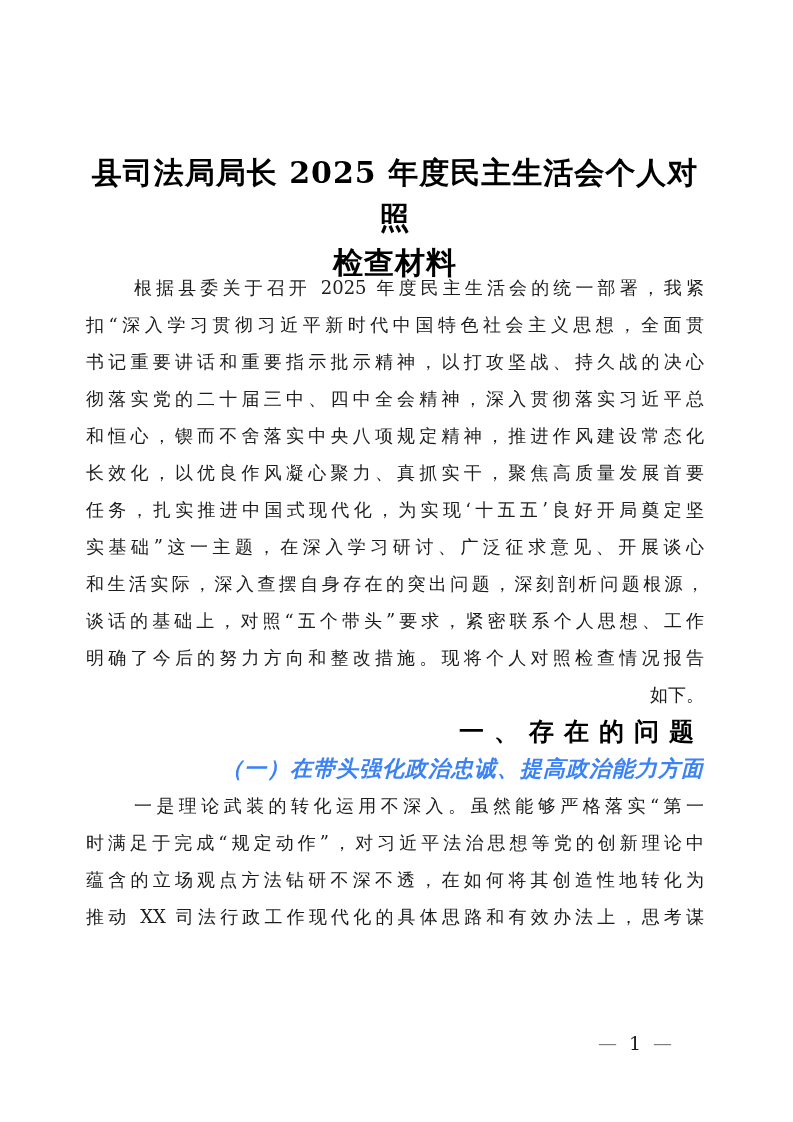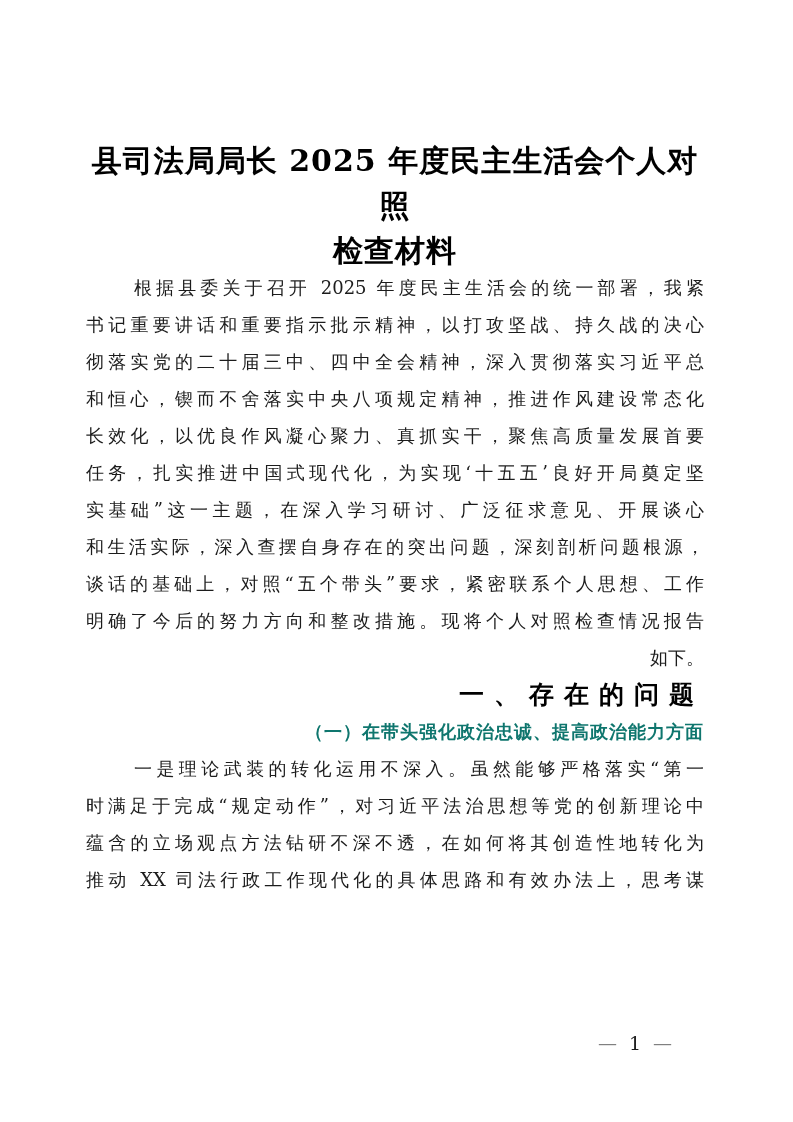--- a/index.html
+++ b/index.html
@@ -6,21 +6,21 @@
   body {
     width: 793px; height: 1122px;
     background: #ffffff;
     position: relative;
     overflow: hidden;
     font-family: "DejaVu Serif", serif;
     color: #1c1c1c;
   }
   .doc-title {
     position: absolute;
-    left: 86px; right: 89px; top: 138px;
+    left: 86px; right: 89px; top: 150px;
     text-align: center;
     font-weight: bold;
     font-size: 30px;
     line-height: 45px;
     color: #000000;
     letter-spacing: 1px;
   }
   .text-block {
     position: absolute;
     left: 86px; right: 89px; top: 269px;
@@ -36,23 +36,24 @@
   .line.indent { padding-left: 48px; }
   .line.h1 {
     font-family: Liberation Serif, serif;
     font-weight: bold;
     font-size: 25px;
     letter-spacing: 10px;
     color: #000000;
   }
   .line.h2 {
     font-weight: bold;
-    font-size: 18px;
+    font-style: italic;
+    font-size: 22px;
     letter-spacing: 1px;
-    color: #0f766e;
+    color: #3b82f6;
   }
   .page-number {
     position: absolute;
     top: 1031px; left: 556px; width: 158px;
     text-align: center;
     font-size: 19px;
     line-height: 24px;
     white-space: nowrap;
   }
   .page-number .dash { color: #808080; }
@@ -61,20 +62,21 @@
 </head>
 <body>
 
 <div class="doc-title">
   <div>县司法局局长 2025 年度民主生活会个人对照</div>
   <div>检查材料</div>
 </div>
 
 <div class="text-block">
     <div class="line body indent just">根据县委关于召开 2025 年度民主生活会的统一部署，我紧</div>
+    <div class="line body just">扣“深入学习贯彻习近平新时代中国特色社会主义思想，全面贯</div>
     <div class="line body just">书记重要讲话和重要指示批示精神，以打攻坚战、持久战的决心</div>
     <div class="line body just">彻落实党的二十届三中、四中全会精神，深入贯彻落实习近平总</div>
     <div class="line body just">和恒心，锲而不舍落实中央八项规定精神，推进作风建设常态化</div>
     <div class="line body just">长效化，以优良作风凝心聚力、真抓实干，聚焦高质量发展首要</div>
     <div class="line body just">任务，扎实推进中国式现代化，为实现‘十五五’良好开局奠定坚</div>
     <div class="line body just">实基础”这一主题，在深入学习研讨、广泛征求意见、开展谈心</div>
     <div class="line body just">和生活实际，深入查摆自身存在的突出问题，深刻剖析问题根源，</div>
     <div class="line body just">谈话的基础上，对照“五个带头”要求，紧密联系个人思想、工作</div>
     <div class="line body just">明确了今后的努力方向和整改措施。现将个人对照检查情况报告</div>
     <div class="line body left">如下。</div>

